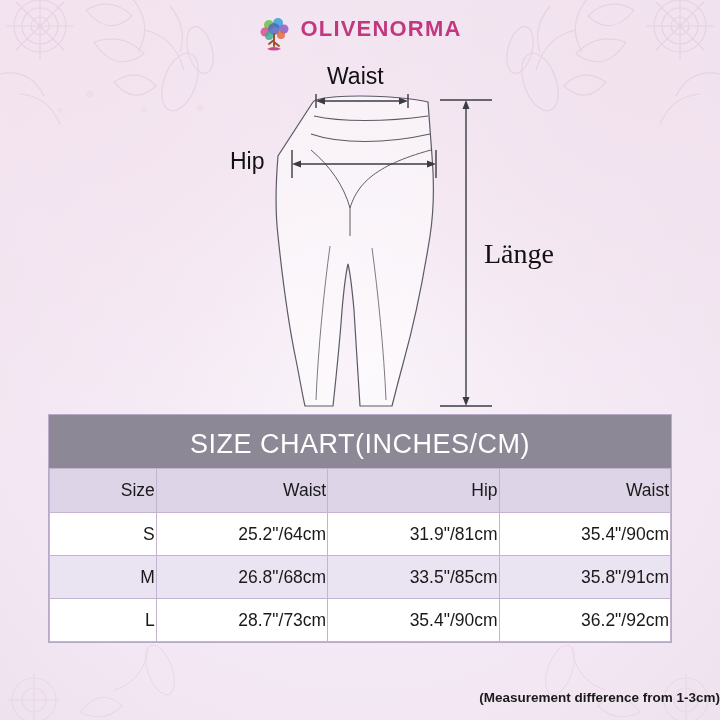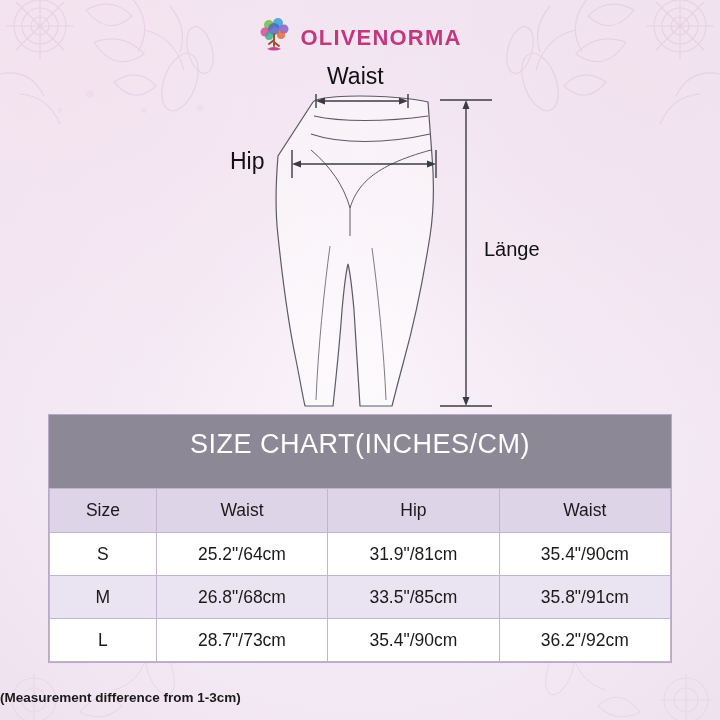--- a/index.html
+++ b/index.html
@@ -36,21 +36,20 @@
   .deco-bl { bottom: -10px; left: -6px; transform: scaleY(-1); }
   .deco-br { bottom: -10px; right: -6px; transform: scale(-1,-1); }
 
   
   .brand {
     position: absolute;
     top: 16px;
     left: 0;
     width: 720px;
     display: flex;
-    align-items: center;
     justify-content: center;
     gap: 8px;
   }
   .brand-name {
     font-size: 22px;
     letter-spacing: 1.2px;
     font-weight: bold;
     color: #c0397f;
     font-family: "Liberation Sans", sans-serif;
   }
@@ -64,48 +63,48 @@
     height: 350px;
   }
   .lbl {
     position: absolute;
     font-size: 23px;
     color: #111;
     font-family: "Liberation Sans", sans-serif;
   }
   .lbl-waist { top: 3px; left: 327px; }
   .lbl-hip   { top: 88px; left: 230px; }
-  .lbl-len   { top: 178px; left: 484px; font-size: 20px; }
+  .lbl-len   { top: 178px; left: 484px; font-size: 28px; font-family: Liberation Serif, serif; }
 
   
   .chart {
     position: absolute;
     left: 48px;
     top: 414px;
     width: 624px;
     border: 1px solid #b8a9c6;
     box-sizing: border-box;
   }
   .chart-title {
     background: #8c8896;
     color: #ffffff;
     text-align: center;
     font-size: 27px;
     letter-spacing: 0.5px;
-    padding: 14px 0 28px 0;
+    padding: 14px 0 8px 0;
     font-family: "Liberation Sans", sans-serif;
   }
   table {
     width: 100%;
     border-collapse: collapse;
     table-layout: fixed;
   }
   th, td {
     border: 1px solid #c3b4cf;
-    text-align: center;
+    text-align: right;
     font-size: 17.5px;
     color: #1a1a1a;
     height: 40px;
     font-family: "Liberation Sans", sans-serif;
     font-weight: normal;
   }
   thead th {
     background: #ded4e8;
     font-size: 17.5px;
     height: 41px;
@@ -115,21 +114,21 @@
   col.c1 { width: 17.2%; }
   col.c2 { width: 27.6%; }
   col.c3 { width: 27.6%; }
   col.c4 { width: 27.6%; }
 
   .footnote {
     position: absolute;
     left: 0;
     top: 690px;
     width: 720px;
-    text-align: left;
+    text-align: right;
     font-size: 13.5px;
     color: #1a1a1a;
     font-weight: bold;
     font-family: "Liberation Sans", sans-serif;
   }
 </style>
 </head>
 <body>
 
 <div class="page">

